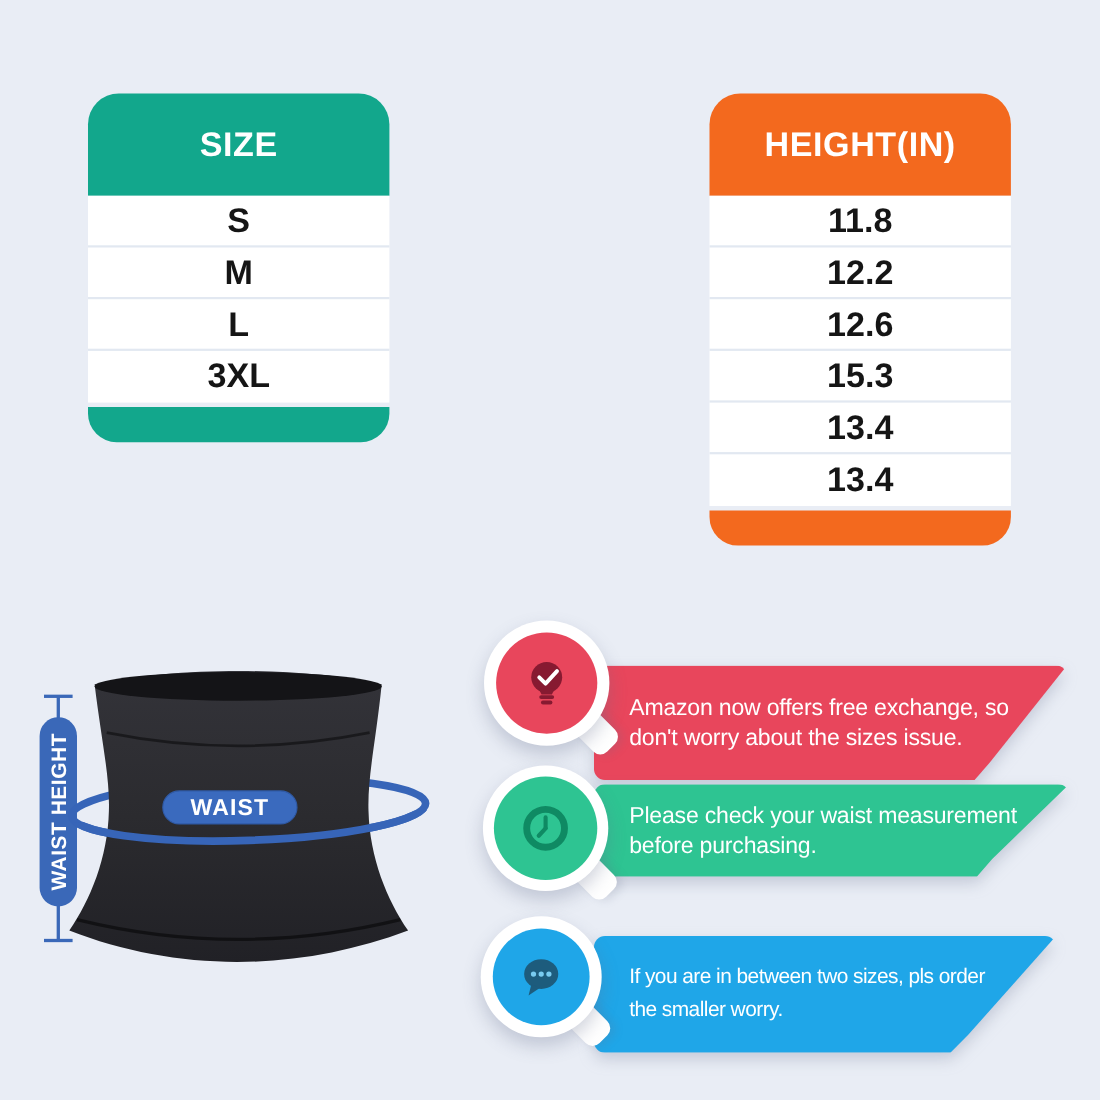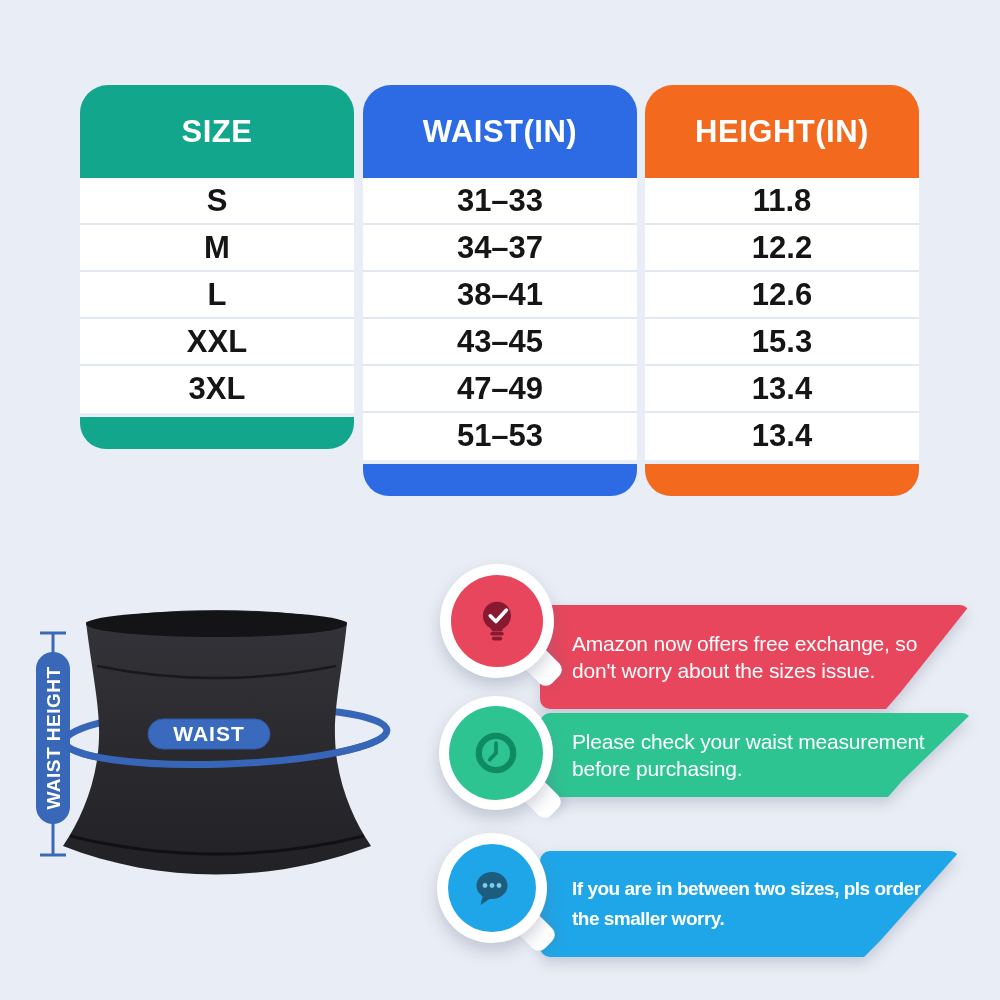--- a/index.html
+++ b/index.html
@@ -55,21 +55,21 @@
   .banner-green{
     background:#2EC492;
     clip-path:polygon(0 0,100% 0,calc(100% - 70px) calc(100% - 16px),calc(100% - 84px) 100%,0 100%);
   }
   .bw-blue{left:540px;top:851px;width:420px;height:106px;}
   .banner-blue{
     background:#1FA6E8;
     clip-path:polygon(0 0,100% 0,calc(100% - 80px) calc(100% - 16px),calc(100% - 96px) 100%,0 100%);
   }
   .banner-line{display:block;padding-left:32px;font-size:21px;line-height:27px;letter-spacing:-.2px;}
-  .banner-blue .banner-line{font-size:19px;font-weight:700;line-height:30px;letter-spacing:-.5px;}
+  .banner-blue .banner-line{font-size:19px;font-weight:400;line-height:30px;letter-spacing:-.5px;}
 
   
   .handle{
     position:absolute;z-index:3;width:28px;height:64px;background:#fff;
     border-radius:9px;transform:rotate(-45deg);
     box-shadow:3px 4px 8px rgba(100,110,140,.18);
   }
   .h-red{left:519px;top:625px;}
   .h-green{left:518px;top:757px;}
   .h-blue{left:512px;top:890px;}
@@ -92,38 +92,25 @@
 <body>
 
 <div class="stage">
 
   <div class="col col-1">
     <div class="col-header hdr-teal">SIZE</div>
     <div class="col-body">
       <div class="cell">S</div>
       <div class="cell">M</div>
       <div class="cell">L</div>
-      <div class="cell">XXL</div>
       <div class="cell">3XL</div>
     </div>
     <div class="col-footer ft-teal"></div>
   </div>
 
-  <div class="col col-2">
-    <div class="col-header hdr-blue">WAIST(IN)</div>
-    <div class="col-body">
-      <div class="cell">31–33</div>
-      <div class="cell">34–37</div>
-      <div class="cell">38–41</div>
-      <div class="cell">43–45</div>
-      <div class="cell">47–49</div>
-      <div class="cell">51–53</div>
-    </div>
-    <div class="col-footer ft-blue"></div>
-  </div>
 
   <div class="col col-3">
     <div class="col-header hdr-orange">HEIGHT(IN)</div>
     <div class="col-body">
       <div class="cell">11.8</div>
       <div class="cell">12.2</div>
       <div class="cell">12.6</div>
       <div class="cell">15.3</div>
       <div class="cell">13.4</div>
       <div class="cell">13.4</div>

